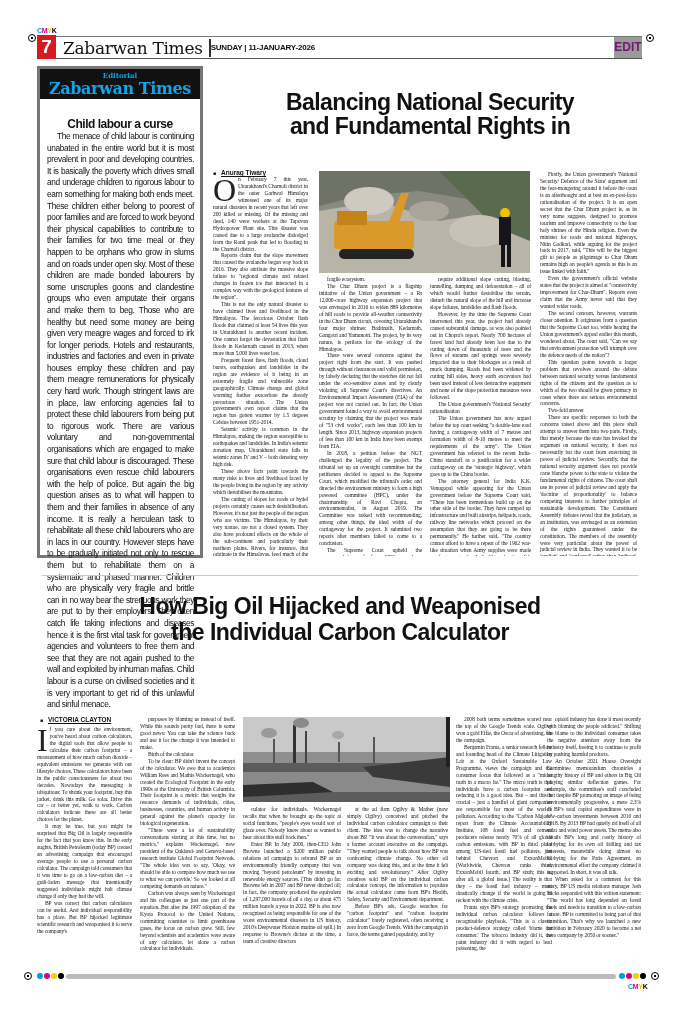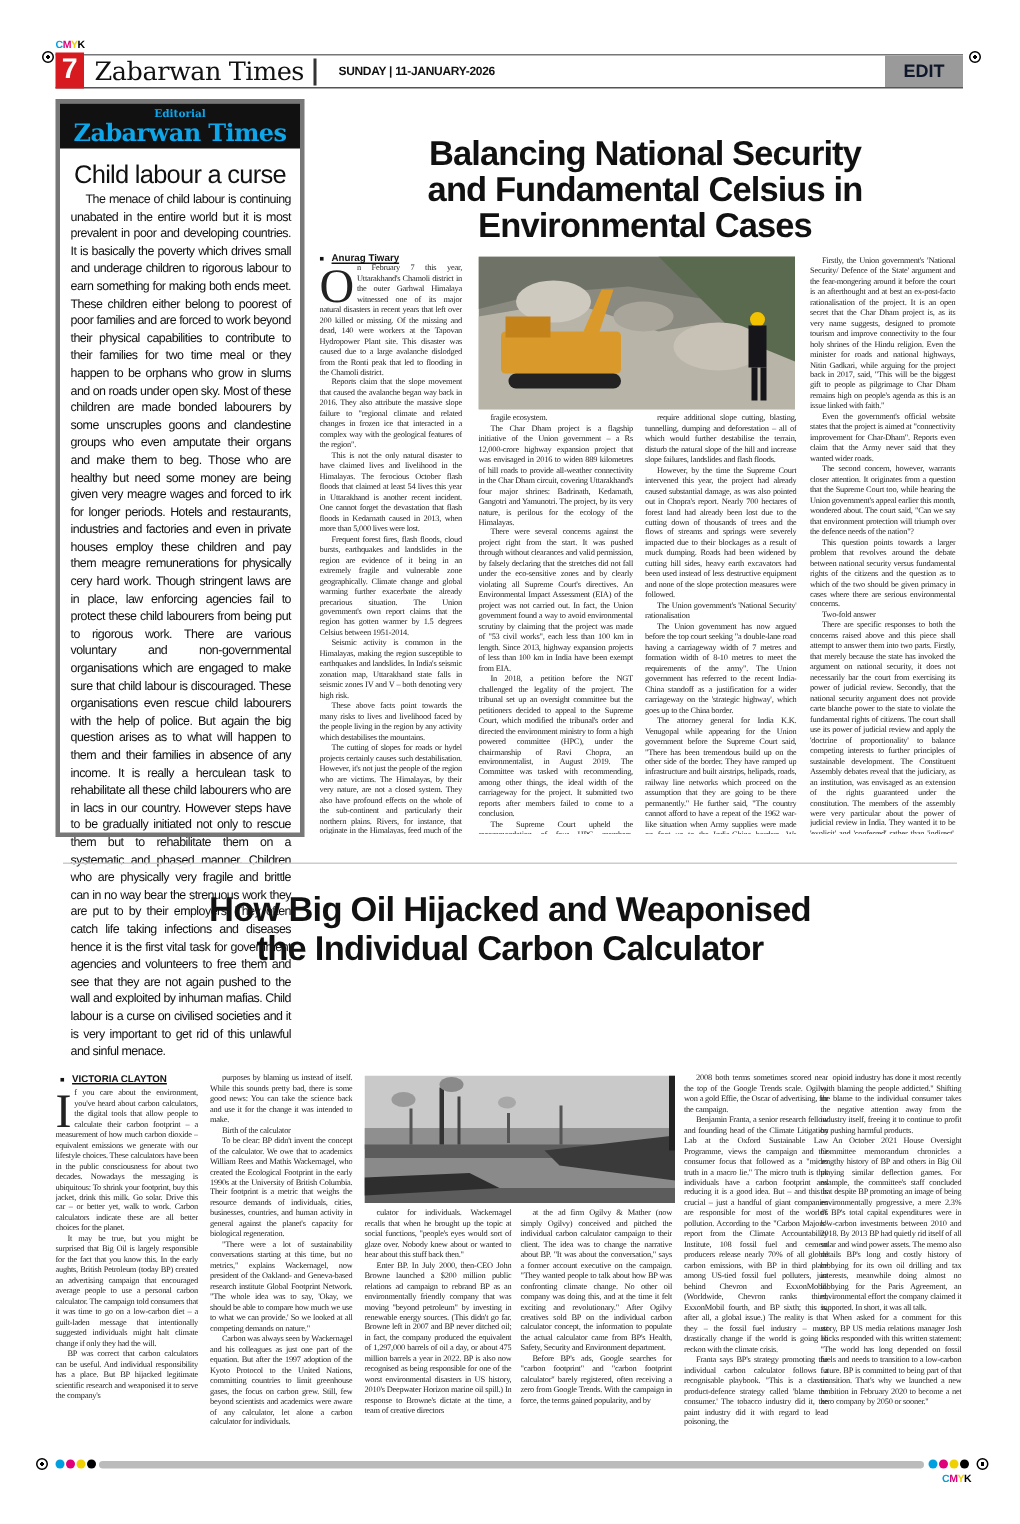--- a/index.html
+++ b/index.html
@@ -8,29 +8,29 @@
 
   .reg { position: absolute; width: 8px; height: 8px; border-radius: 50%; border: 1px solid #000; background: radial-gradient(circle, #000 30%, #fff 32%); }
   .cmyk { position: absolute; font-family: "Liberation Sans", sans-serif; font-weight: bold; font-size: 7px; letter-spacing: -0.3px; }
   .cmyk span:nth-child(1){color:#00a0e0}.cmyk span:nth-child(2){color:#e0007a}.cmyk span:nth-child(3){color:#f0d000}.cmyk span:nth-child(4){color:#000}
 
   
   .masthead { position: absolute; left: 37px; top: 36px; width: 605px; height: 23px; border-bottom: 1px solid #555; border-top: 1px solid #777; display: flex; align-items: center; }
   .page-num { width: 19px; height: 24px; background: #d71920; color: #fff; font-family: "Liberation Sans", sans-serif; font-weight: bold; font-size: 19px; text-align: center; line-height: 24px; margin-top: -1px; }
   .paper-name { font-family: "DejaVu Serif", serif; font-size: 17px; margin-left: 7px; letter-spacing: -0.3px; }
   .sep { width: 2px; height: 18px; background: #333; margin-left: 6px; }
-  .date { font-family: "Liberation Sans", sans-serif; font-size: 8px; font-weight: bold; margin-left: 15px; letter-spacing: -0.2px; }
-  .edit-tag { position: absolute; right: 0; top: 0; width: 52px; height: 21px; background: #9a9a9a; color: #0f172a; font-family: "Liberation Sans", sans-serif; font-weight: bold; font-size: 12px; text-align: center; line-height: 21px; }
+  .date { font-family: "Liberation Sans", sans-serif; font-size: 8px; font-weight: bold; letter-spacing: -0.2px; }
+  .edit-tag { position: absolute; right: 0; top: 0; width: 28px; height: 21px; background: #9a9a9a; color: #701a75; font-family: "Liberation Sans", sans-serif; font-weight: bold; font-size: 12px; text-align: center; line-height: 21px; }
 
   
   .ed-box { position: absolute; left: 37px; top: 66px; width: 166px; height: 492px; border: 3px solid #777; background: #fff; }
   .ed-head { background: #111; color: #0ea5e9; text-align: center; height: 30px; position: relative; }
   .ed-head .small { font-family: "DejaVu Serif", serif; font-size: 7px; font-weight: bold; position: absolute; top: 2px; left: 0; right: 0; }
   .ed-head .big { font-family: "DejaVu Serif", serif; font-weight: bold; font-size: 16px; position: absolute; top: 10px; left: 0; right: 0; letter-spacing: -0.4px; }
-  .ed-title { font-family: "Liberation Sans", sans-serif; font-weight: normal; font-size: 17px; text-align: center; margin-top: 8px; letter-spacing: -0.5px; }
+  .ed-title { font-family: "Liberation Sans", sans-serif; font-weight: bold; font-size: 12px; text-align: center; margin-top: 18px; letter-spacing: -0.5px; }
   .ed-body { font-family: "Liberation Sans", sans-serif; font-size: 8.3px; line-height: 11.6px; padding: 0 6px 0 7px; text-align: justify; letter-spacing: -0.35px; font-stretch: condensed; }
 
   
   .a1-title { position: absolute; left: 220px; top: 66px; width: 420px; text-align: center; font-family: "Liberation Sans", sans-serif; font-weight: bold; font-size: 23px; line-height: 24px; letter-spacing: -0.6px; margin-top: 24px; }
   .byline { position: absolute; font-family: "Liberation Sans", sans-serif; font-size: 6.5px; font-weight: bold; text-decoration: underline; }
   .byline::before { content: "\25A0"; font-size: 5px; margin-right: 5px; text-decoration: none; display: inline-block; }
   .col { position: absolute; font-size: 5.6px; line-height: 6.95px; text-align: justify; letter-spacing: -0.15px; overflow: hidden; color: #222; }
   .col p { text-indent: 8px; }
   .dropcap { float: left; font-size: 32px; line-height: 26px; margin: 1px 2px 0 0; font-family: "Liberation Serif", serif; }
   .photo { position: absolute; }
@@ -67,22 +67,21 @@
   <div class="ed-head">
     <div class="small">Editorial</div>
     <div class="big">Zabarwan Times</div>
   </div>
   <div class="ed-title">Child labour a curse</div>
   <div class="ed-body" style="text-indent:10px;">The menace of child labour is continuing unabated in the entire world but it is most prevalent in poor and developing countries. It is basically the poverty which drives small and underage children to rigorous labour to earn something for making both ends meet. These children either belong to poorest of poor families and are forced to work beyond their physical capabilities to contribute to their families for two time meal or they happen to be orphans who grow in slums and on roads under open sky. Most of these children are made bonded labourers by some unscruples goons and clandestine groups who even amputate their organs and make them to beg. Those who are healthy but need some money are being given very meagre wages and forced to irk for longer periods. Hotels and restaurants, industries and factories and even in private houses employ these children and pay them meagre remunerations for physically cery hard work. Though stringent laws are in place, law enforcing agencies fail to protect these child labourers from being put to rigorous work. There are various voluntary and non-governmental organisations which are engaged to make sure that child labour is discouraged. These organisations even rescue child labourers with the help of police. But again the big question arises as to what will happen to them and their families in absence of any income. It is really a herculean task to rehabilitate all these child labourers who are in lacs in our country. However steps have to be gradually initiated not only to rescue them but to rehabilitate them on a systematic and phased manner. Children who are physically very fragile and brittle can in no way bear the strenuous work they are put to by their employers. They often catch life taking infections and diseases hence it is the first vital task for government agencies and volunteers to free them and see that they are not again pushed to the wall and exploited by inhuman mafias. Child labour is a curse on civilised societies and it is very important to get rid of this unlawful and sinful menace.</div>
 </div>
 
 <div class="a1-title">
   <div>Balancing National Security</div>
-  <div>and Fundamental Celsius in</div>
-  <div>Environmental Cases</div>
+  <div>and Fundamental Rights in</div>
 </div>
 <div class="byline" style="left:213px;top:169px;">Anurag Tiwary</div>
 
 <div class="col" style="left:213px;top:176px;width:95px;height:380px;" id="a1c1">
     <p style="text-indent: 0px;"><span class="dropcap">O</span>n February 7 this year, Uttarakhand's Chamoli district in the outer Garhwal Himalaya witnessed one of its major natural disasters in recent years that left over 200 killed or missing. Of the missing and dead, 140 were workers at the Tapovan Hydropower Plant site. This disaster was caused due to a large avalanche dislodged from the Ronti peak that led to flooding in the Chamoli district.</p>
     <p>Reports claim that the slope movement that caused the avalanche began way back in 2016. They also attribute the massive slope failure to "regional climate and related changes in frozen ice that interacted in a complex way with the geological features of the region".</p>
     <p>This is not the only natural disaster to have claimed lives and livelihood in the Himalayas. The ferocious October flash floods that claimed at least 54 lives this year in Uttarakhand is another recent incident. One cannot forget the devastation that flash floods in Kedarnath caused in 2013, when more than 5,000 lives were lost.</p>
     <p>Frequent forest fires, flash floods, cloud bursts, earthquakes and landslides in the region are evidence of it being in an extremely fragile and vulnerable zone geographically. Climate change and global warming further exacerbate the already precarious situation. The Union government's own report claims that the region has gotten warmer by 1.5 degrees Celsius between 1951-2014.</p>
     <p>Seismic activity is common in the Himalayas, making the region susceptible to earthquakes and landslides. In India's seismic zonation map, Uttarakhand state falls in seismic zones IV and V – both denoting very high risk.</p>
     <p>These above facts point towards the many risks to lives and livelihood faced by the people living in the region by any activity which destabilises the mountains.</p>

